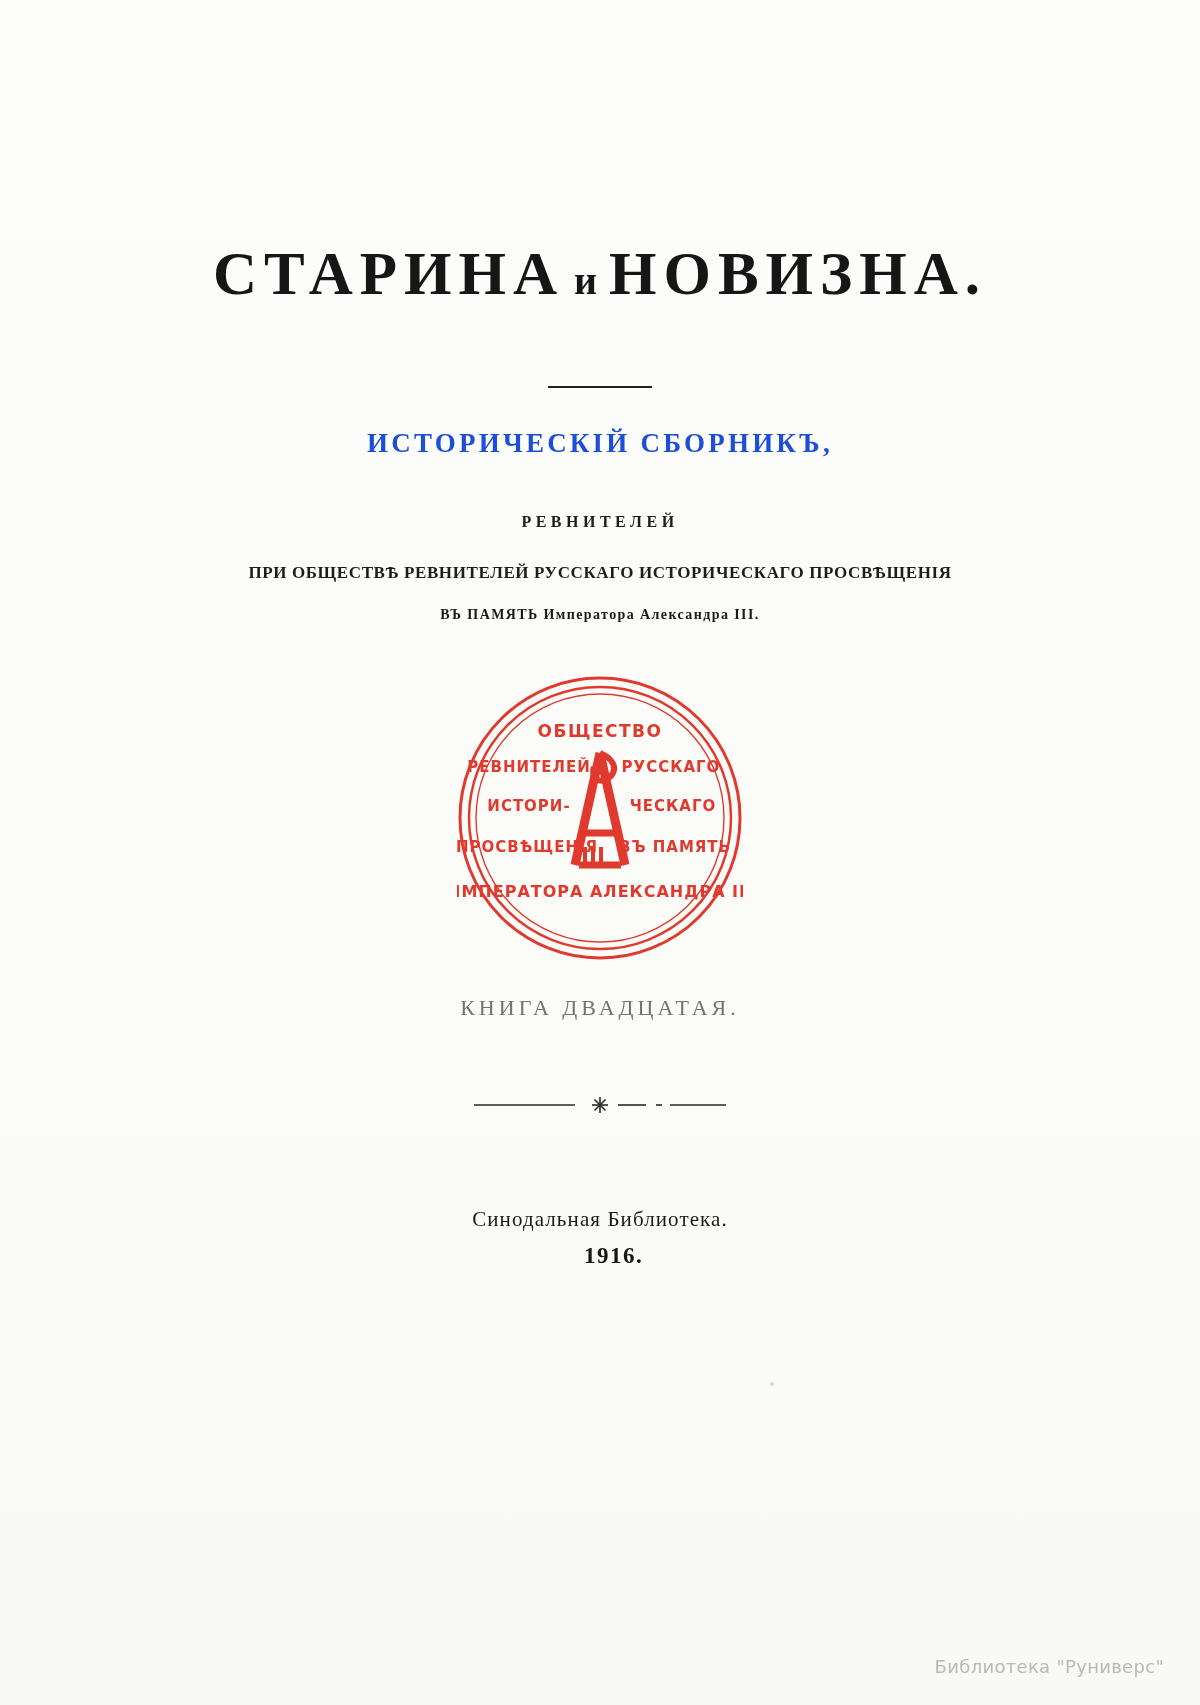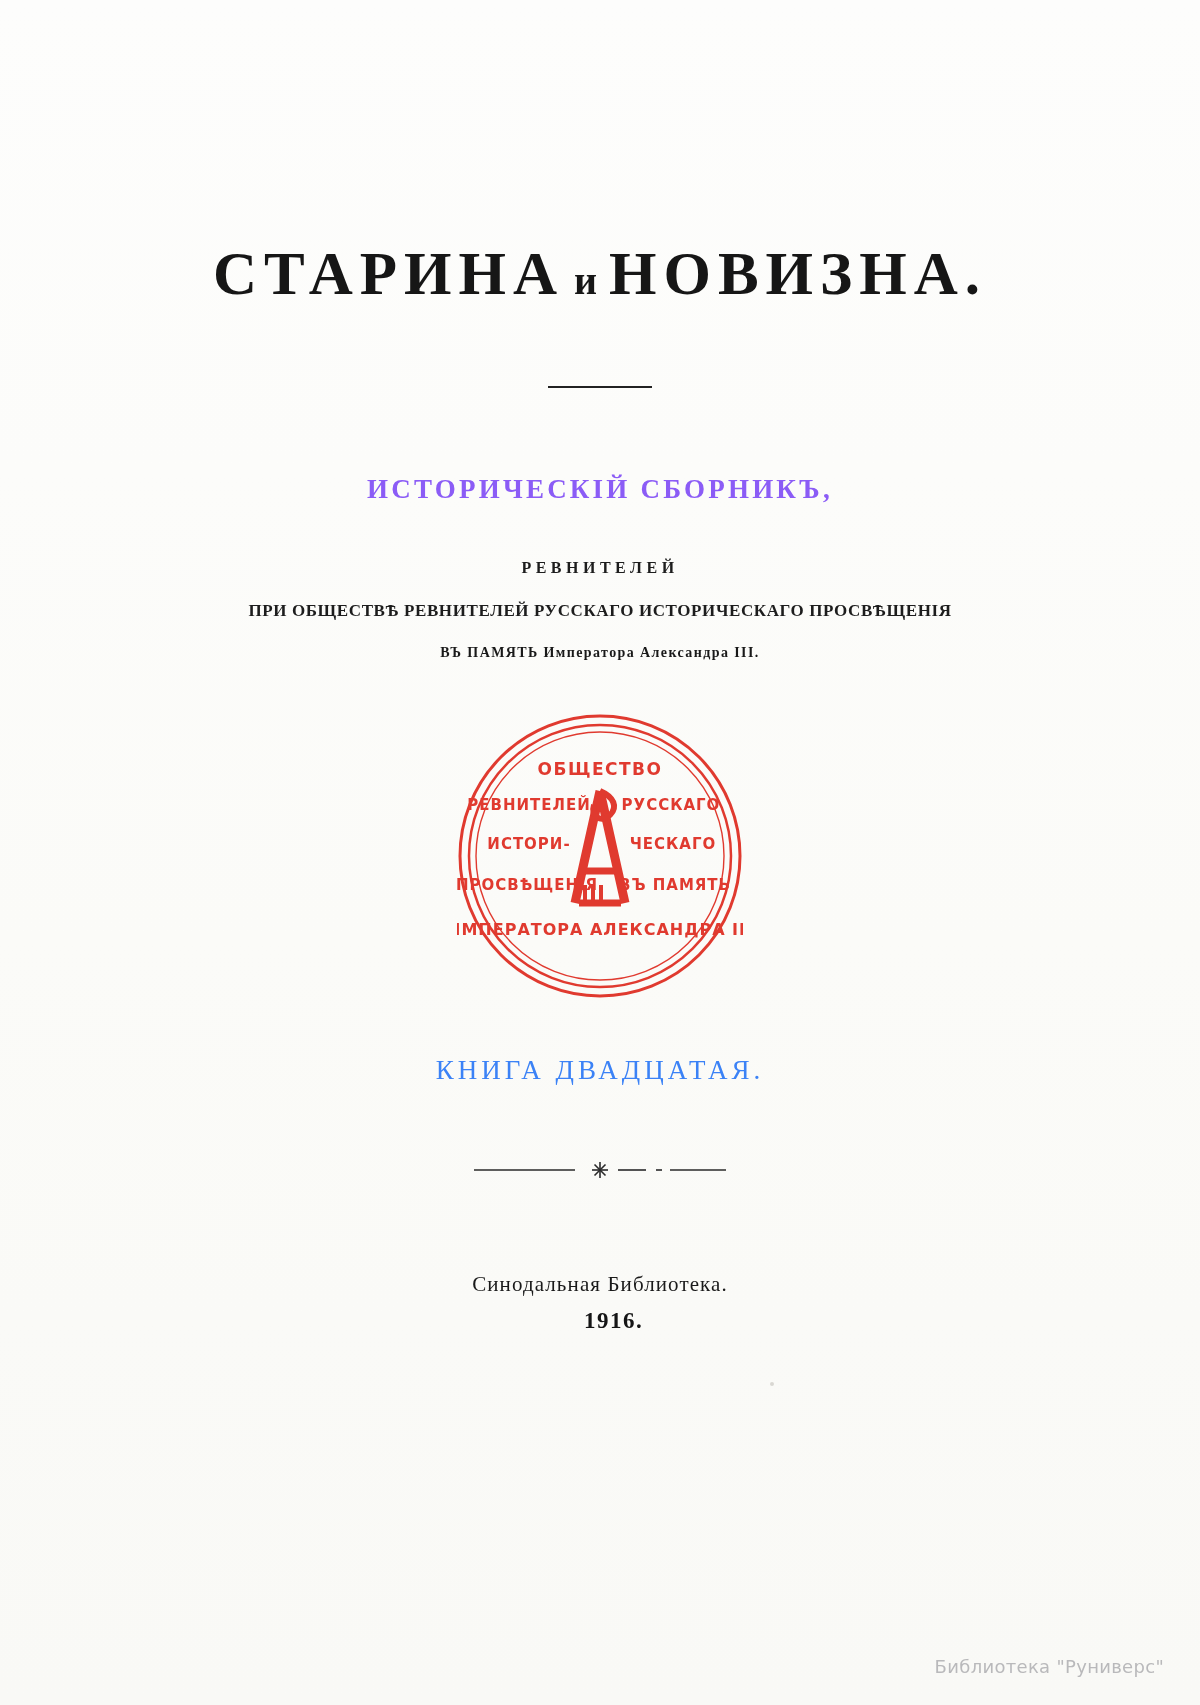--- a/index.html
+++ b/index.html
@@ -59,37 +59,37 @@
   }
 
   .rule-short {
     width: 104px;
     height: 2px;
     background: #222;
     margin: 82px auto 0 auto;
   }
 
   .subtitle {
-    margin-top: 86px;
+    margin-top: 40px;
     font-size: 27px;
     font-weight: bold;
     letter-spacing: 3.2px;
-    color: #8b5cf6;
+    color: #1d4ed8;
   }
 
   .line-izdavaemy {
     margin-top: 54px;
     font-size: 16px;
     font-weight: bold;
     letter-spacing: 4.5px;
     color: #1d1d1d;
   }
 
   .line-society {
-    margin-top: 24px;
+    margin-top: 32px;
     font-size: 17px;
     font-weight: bold;
     letter-spacing: 0.6px;
     color: #1d1d1d;
   }
 
   .line-memory {
     margin-top: 24px;
     font-size: 14px;
     font-weight: bold;
@@ -105,24 +105,24 @@
   .seal {
     position: absolute;
     left: 50%;
     top: 0;
     transform: translateX(-50%);
     width: 286px;
     height: 286px;
   }
 
   .book-number {
-    margin-top: 56px;
-    font-size: 27px;
+    margin-top: 34px;
+    font-size: 22px;
     letter-spacing: 4px;
-    color: #3b82f6;
+    color: #737373;
   }
 
   .ornament {
     margin-top: 74px;
     height: 20px;
     position: relative;
   }
   .ornament svg {
     position: absolute;
     left: 50%;

